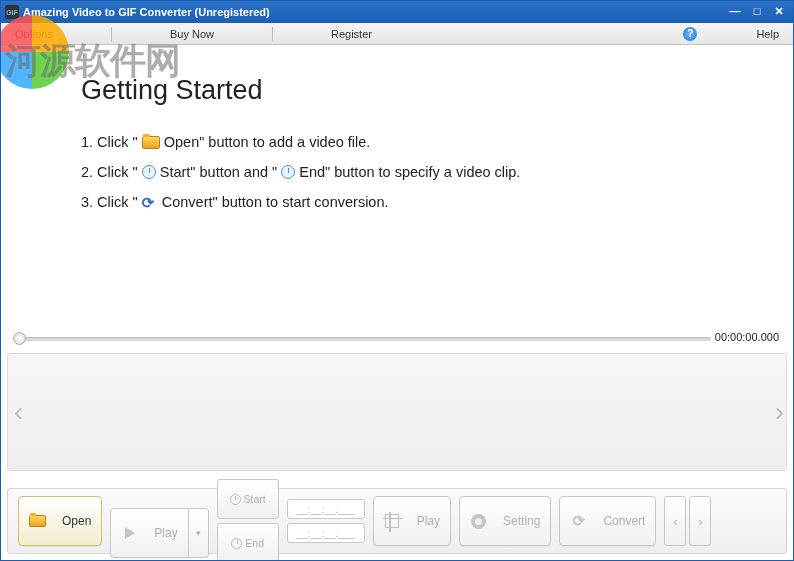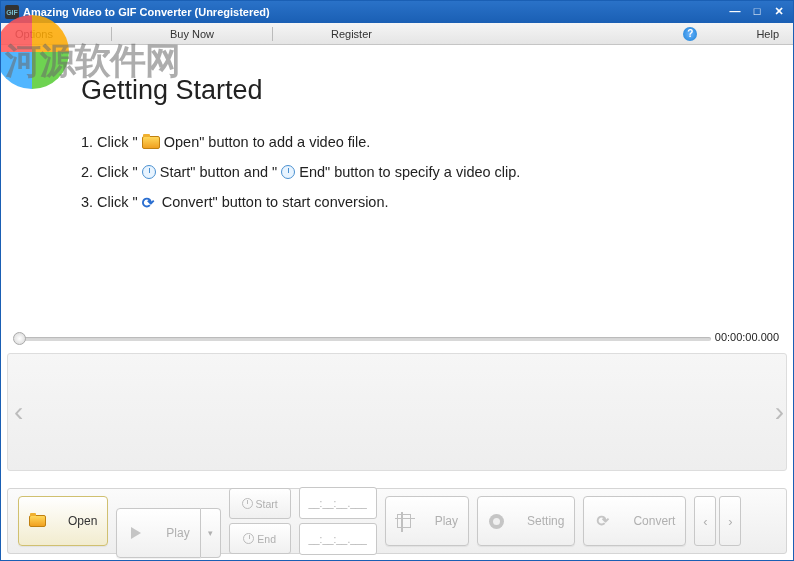--- a/index.html
+++ b/index.html
@@ -34,30 +34,30 @@
 .timeline .track { position:absolute; top:10px; left:10px; right:76px; height:4px; border-radius:2px; background:#d8d8d8; box-shadow: inset 0 1px 1px rgba(0,0,0,0.15); }
 .timeline .knob { position:absolute; top:5px; left:6px; width:13px; height:13px; border-radius:50%; background: radial-gradient(#fff,#d5d5d5); border:1px solid #aaa; cursor:pointer; }
 .timeline .time { position:absolute; right:8px; top:4px; font-size:11px; color:#222; }
 
 .preview { height: 118px; background: linear-gradient(#f6f6f6,#eeeeee); margin: 4px 6px 0 6px; border:1px solid #ddd; border-radius:3px; position:relative; }
 .preview .chev { position:absolute; top:42px; font-size:28px; color:#bcbcbc; cursor:pointer; user-select:none; }
 .preview .chev.l { left:6px; }
 .preview .chev.r { right:2px; }
 
 .toolbar { position:absolute; bottom:6px; left:6px; right:6px; height:66px; background:linear-gradient(#fbfbfb,#eeeeee); border:1px solid #d5d5d5; border-radius:3px; display:flex; align-items:center; padding:6px 10px; gap:8px; }
-.tbtn { height:50px; border:1px solid #c8c8c8; border-radius:4px; background:linear-gradient(#fff,#f0f0f0); display:flex; align-items:center; justify-content:center; gap:22px; font-size:12px; color:#555; cursor:pointer; padding:0 10px; box-shadow:0 1px 1px rgba(0,0,0,0.06); }
+.tbtn { height:50px; border:1px solid #c8c8c8; border-radius:4px; background:linear-gradient(#fff,#f0f0f0); display:flex; align-items:center; justify-content:center; gap:16px; font-size:12px; color:#555; cursor:pointer; padding:0 10px; box-shadow:0 1px 1px rgba(0,0,0,0.06); }
 .tbtn.disabled { color:#b0b0b0; cursor:default; }
 .tbtn.open { color:#333; height:50px; min-width:76px; background:linear-gradient(#fff,#f2eccf); border-color:#d0c070; }
 .tbtn .ic { width:17px; height:17px; display:flex; align-items:center; justify-content:center; }
 .play-group { display:flex;margin-top:24px; }
 .play-group .tbtn { border-radius:4px 0 0 4px; min-width:64px; }
 .play-group .dd { width:20px; height:50px; border:1px solid #c8c8c8; border-left:none; border-radius:0 4px 4px 0; background:linear-gradient(#fff,#f0f0f0); display:flex; align-items:center; justify-content:center; color:#b0b0b0; font-size:9px; cursor:pointer; }
 .se-col { display:flex; flex-direction:column; gap:4px; }
-.se-btn { height:31px; width:62px; border:1px solid #c8c8c8; border-radius:3px; background:linear-gradient(#fff,#f0f0f0); display:flex; align-items:center; justify-content:center; gap:3px; font-size:10.5px; color:#b0b0b0; cursor:pointer; }
-.se-val { height:32px; width:78px; border:1px solid #c8c8c8; border-radius:3px; background:#fff; display:flex; align-items:center; justify-content:center; font-size:10px; color:#b0b0b0; }
+.se-btn { height:40px; width:62px; border:1px solid #c8c8c8; border-radius:3px; background:linear-gradient(#fff,#f0f0f0); display:flex; align-items:center; justify-content:center; gap:3px; font-size:10.5px; color:#b0b0b0; cursor:pointer; }
+.se-val { height:20px; width:78px; border:1px solid #c8c8c8; border-radius:3px; background:#fff; display:flex; align-items:center; justify-content:center; font-size:10px; color:#b0b0b0; }
 .nav-group { display:flex; gap:3px; }
 .nav-btn { width:22px; height:50px; border:1px solid #c8c8c8; border-radius:3px; background:linear-gradient(#fff,#f0f0f0); display:flex; align-items:center; justify-content:center; color:#b0b0b0; font-size:13px; cursor:pointer; }
 
 .folder-sm { width:17px; height:12px; background:linear-gradient(#ffd75a,#f0a020); border:1px solid #c08010; border-radius:2px; position:relative; }
 .folder-sm::before { content:''; position:absolute; top:-3px; left:0; width:6px; height:3px; background:#f0b030; border-radius:1px 1px 0 0; }
 .play-tri { width:0; height:0; border-left:10px solid #c5c5c5; border-top:6px solid transparent; border-bottom:6px solid transparent; }
 .clock-sm { width:11px; height:11px; border-radius:50%; border:1px solid #bbb; position:relative; }
 .clock-sm::after { content:''; position:absolute; top:1px; left:50%; width:1px; height:4px; background:#bbb; }
 .crop-ic { width:14px; height:14px; border:1.3px solid #c0c0c0; position:relative; }
 .crop-ic::before,.crop-ic::after { content:''; position:absolute; background:#c0c0c0; }

